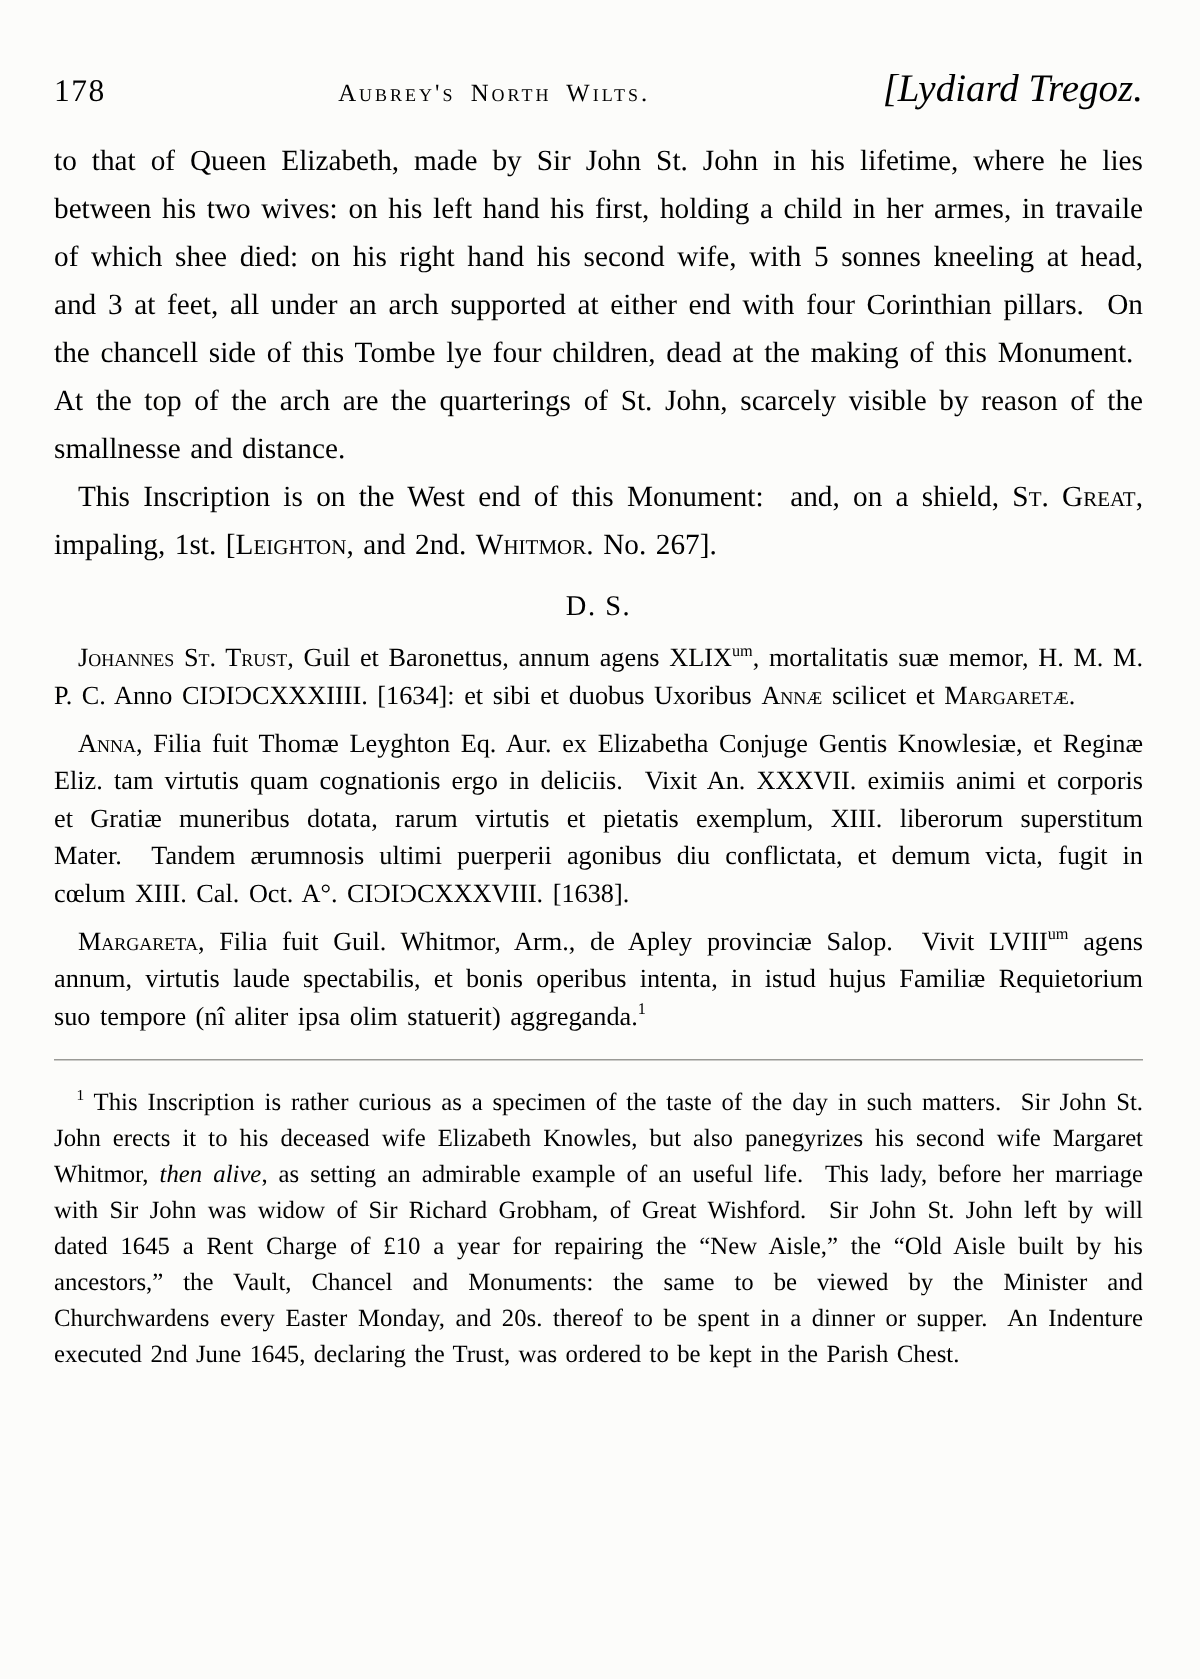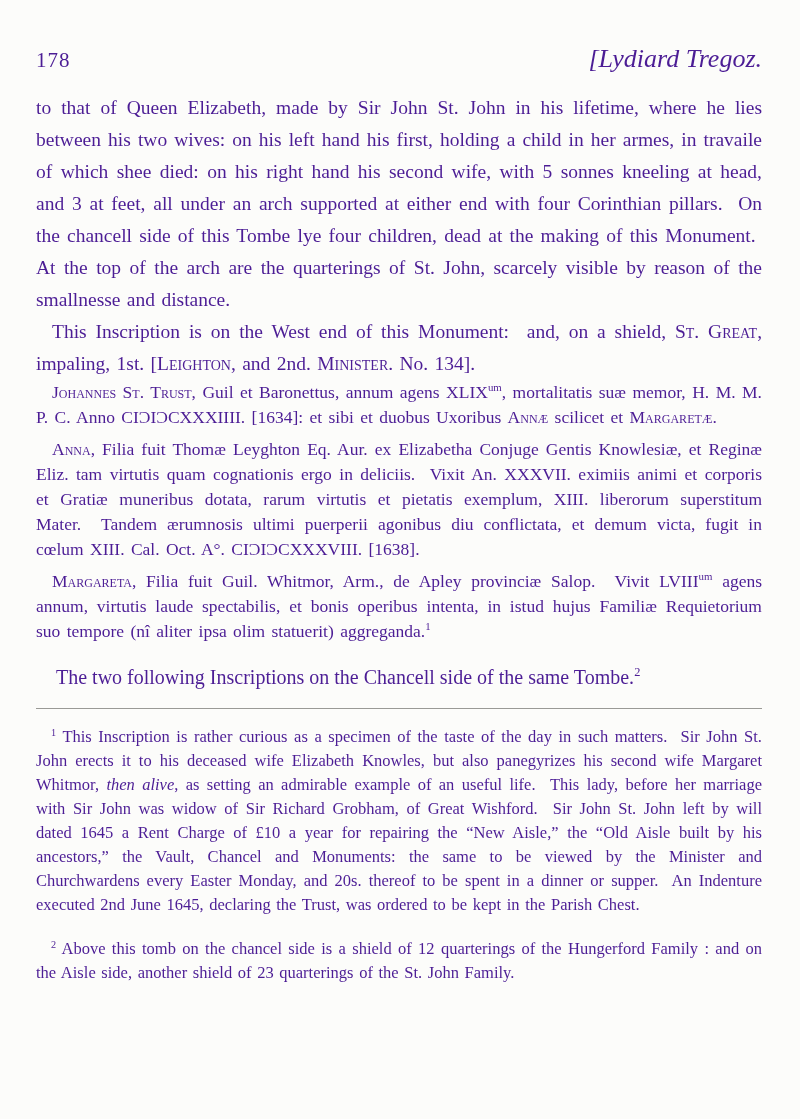--- a/index.html
+++ b/index.html
@@ -2,21 +2,21 @@
 <html><head>
 <meta charset="utf-8">
 <style>
   html, body { margin: 0; padding: 0; }
   body { background: #e9e9e7; }
   .page {
     width: 800px;
     height: 1119px;
     margin: 0 auto;
     background: #fcfcfa;
-    color: #4c1d95;
+    color: #000000;
     font-family: "Liberation Serif", "DejaVu Serif", serif;
     box-sizing: border-box;
     padding: 44px 38px 0 36px;
     overflow: hidden;
     position: relative;
   }
   
   .page-header {
     display: flex;
     justify-content: space-between;
@@ -81,38 +81,38 @@
   .s-sup { vertical-align: super; font-size: 0.62em; line-height: 0; }
   .s-it  { font-style: italic; }
 </style>
 </head>
 <body>
 
 <div class="page">
 
   <header class="page-header">
     <span class="pagenum">178</span>
+    <span class="running-title">Aubrey's North Wilts.</span>
     <span class="section-ref">[Lydiard Tregoz.</span>
   </header>
 
   <main>
     <p class="body-text first-para">to that of Queen Elizabeth, made by Sir John St. John in his lifetime, where he lies between his two wives: on his left hand his first, holding a child in her armes, in travaile of which shee died: on his right hand his second wife, with 5 sonnes kneeling at head, and 3 at feet, all under an arch supported at either end with four Corinthian pillars.&nbsp; On the chancell side of this Tombe lye four children, dead at the making of this Monument.&nbsp; At the top of the arch are the quarterings of St. John, scarcely visible by reason of the smallnesse and distance.</p>
 
-    <p class="body-text indent"><span>This Inscription is on the West end of this Monument:&nbsp; and, on a shield, </span><span class="s-sc">St. Great</span><span>, impaling, 1st. [</span><span class="s-sc">Leighton</span><span>, and 2nd. </span><span class="s-sc">Minister</span><span>. No. 134].</span></p>
+    <p class="body-text indent"><span>This Inscription is on the West end of this Monument:&nbsp; and, on a shield, </span><span class="s-sc">St. Great</span><span>, impaling, 1st. [</span><span class="s-sc">Leighton</span><span>, and 2nd. </span><span class="s-sc">Whitmor</span><span>. No. 267].</span></p>
 
+    <h2 class="ds-heading">D. S.</h2>
 
     <p class="latin indent"><span class="s-sc">Johannes St. Trust</span><span>, Guil et Baronettus, annum agens XLIX</span><span class="s-sup">um</span><span>, mortalitatis suæ memor, H. M. M. P. C. Anno CIƆIƆCXXXIIII. [1634]: et sibi et duobus Uxoribus </span><span class="s-sc">Annæ</span><span> scilicet et </span><span class="s-sc">Margaretæ</span><span>.</span></p>
 
     <p class="latin indent"><span class="s-sc">Anna</span><span>, Filia fuit Thomæ Leyghton Eq. Aur. ex Elizabetha Conjuge Gentis Knowlesiæ, et Reginæ Eliz. tam virtutis quam cognationis ergo in deliciis.&nbsp; Vixit An. XXXVII. eximiis animi et corporis et Gratiæ muneribus dotata, rarum virtutis et pietatis exemplum, XIII. liberorum superstitum Mater.&nbsp; Tandem ærumnosis ultimi puerperii agonibus diu conflictata, et demum victa, fugit in cœlum XIII. Cal. Oct. A°. CIƆIƆCXXXVIII. [1638].</span></p>
 
     <p class="latin indent"><span class="s-sc">Margareta</span><span>, Filia fuit Guil. Whitmor, Arm., de Apley provinciæ Salop.&nbsp; Vivit LVIII</span><span class="s-sup">um</span><span> agens annum, virtutis laude spectabilis, et bonis operibus intenta, in istud hujus Familiæ Requietorium suo tempore (nî aliter ipsa olim statuerit) aggreganda.</span><span class="s-sup">1</span></p>
 
-    <p class="closing-note"><span>The two following Inscriptions on the Chancell side of the same Tombe.</span><span class="s-sup">2</span></p>
   </main>
 
   <hr class="footnote-rule">
 
   <footer>
     <p class="footnote"><span class="s-sup">1</span><span> This Inscription is rather curious as a specimen of the taste of the day in such matters.&nbsp; Sir John St. John erects it to his deceased wife Elizabeth Knowles, but also panegyrizes his second wife Margaret Whitmor, </span><span class="s-it">then alive</span><span>, as setting an admirable example of an useful life.&nbsp; This lady, before her marriage with Sir John was widow of Sir Richard Grobham, of Great Wishford.&nbsp; Sir John St. John left by will dated 1645 a Rent Charge of £10 a year for repairing the “New Aisle,” the “Old Aisle built by his ancestors,” the Vault, Chancel and Monuments: the same to be viewed by the Minister and Churchwardens every Easter Monday, and 20s. thereof to be spent in a dinner or supper.&nbsp; An Indenture executed 2nd June 1645, declaring the Trust, was ordered to be kept in the Parish Chest.</span></p>
-    <p class="footnote"><span class="s-sup">2</span><span> Above this tomb on the chancel side is a shield of 12 quarterings of the Hungerford Family : and on the Aisle side, another shield of 23 quarterings of the St. John Family.</span></p>
   </footer>
 
 </div>
 
 </body></html>

